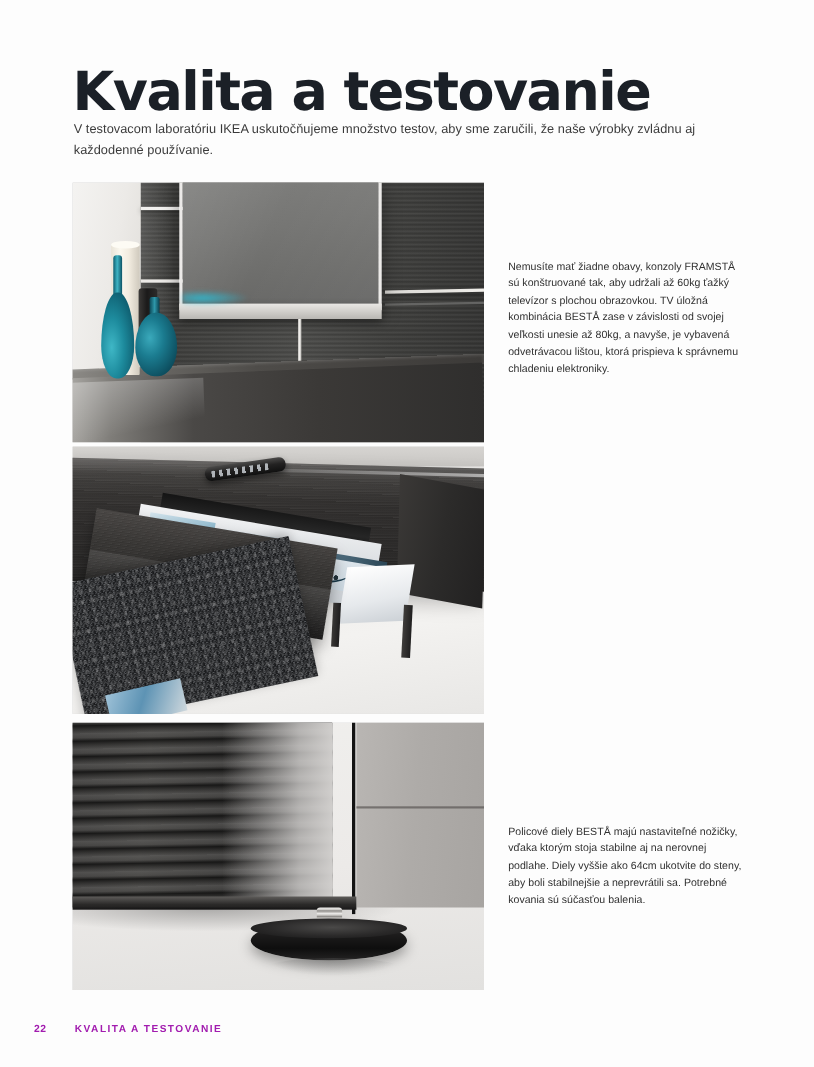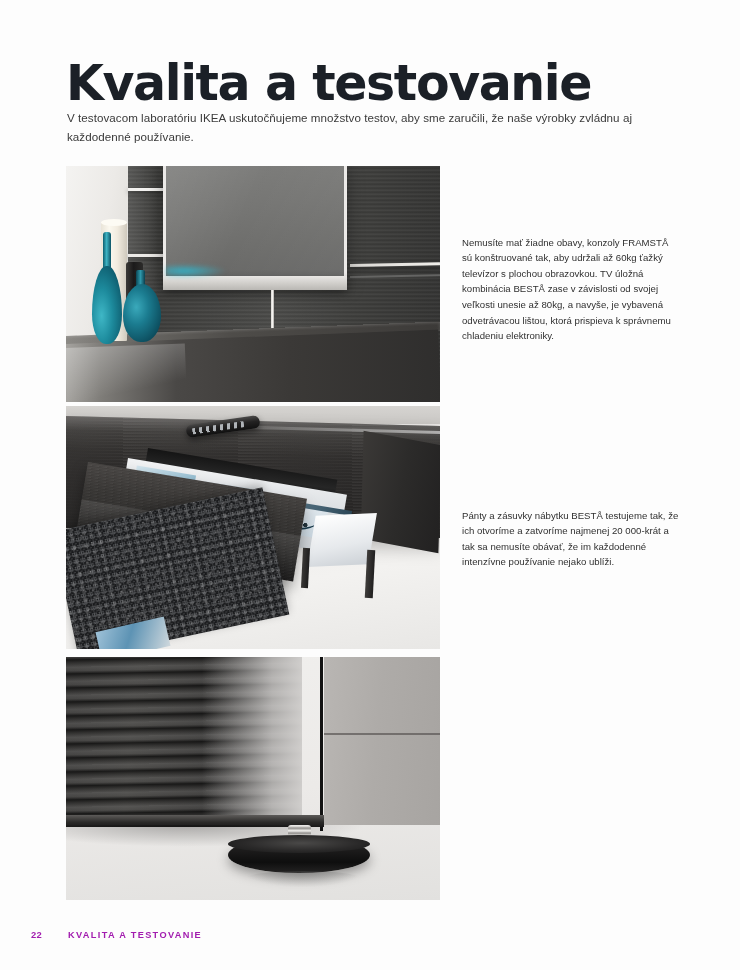--- a/index.html
+++ b/index.html
@@ -502,20 +502,20 @@
     <div class="p3-vert-seam"></div>
     <div class="p3-cab-base"></div>
     <div class="p3-cab-shadow"></div>
     <div class="p3-screw"></div>
     <div class="p3-disc"></div>
     <div class="p3-disc-top"></div>
     <div class="p3-disc-reflect"></div>
   </div>
 
   <p class="caption" id="caption-1">Nemusíte mať žiadne obavy, konzoly FRAMSTÅ sú konštruované tak, aby udržali až 60kg ťažký televízor s plochou obrazovkou. TV úložná kombinácia BESTÅ zase v závislosti od svojej veľkosti unesie až 80kg, a navyše, je vybavená odvetrávacou lištou, ktorá prispieva k správnemu chladeniu elektroniky.</p>
-  <p class="caption" id="caption-2">Pánty a zásuvky nábytku BESTÅ testujeme tak, že ich otvoríme a zatvoríme najmenej 20 000-krát a tak sa nemusíte obávať, že im každodenné intenzívne používanie nejako ublíži.</p>
+  <p class="caption" id="caption-3">Policové diely BESTÅ majú nastaviteľné nožičky, vďaka ktorým stoja stabilne aj na nerovnej podlahe. Diely vyššie ako 64cm ukotvite do steny, aby boli stabilnejšie a neprevrátili sa. Potrebné kovania sú súčasťou balenia.</p>
 
   <div class="footer">
     <span class="footer-page">22</span>
     <span class="footer-label">KVALITA A TESTOVANIE</span>
   </div>
 
 </div>
 
 </body></html>

